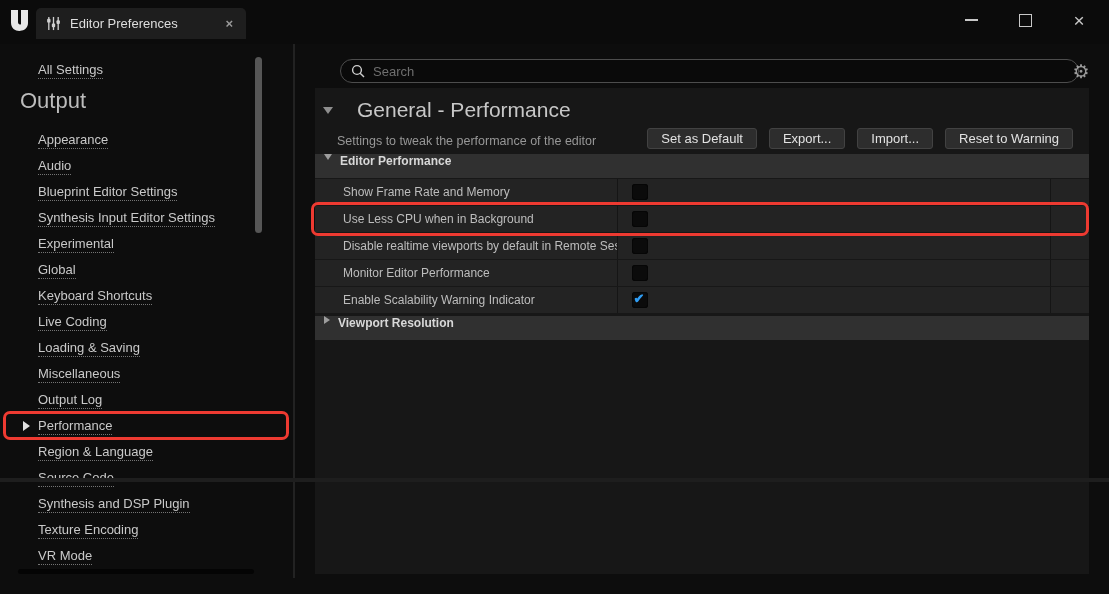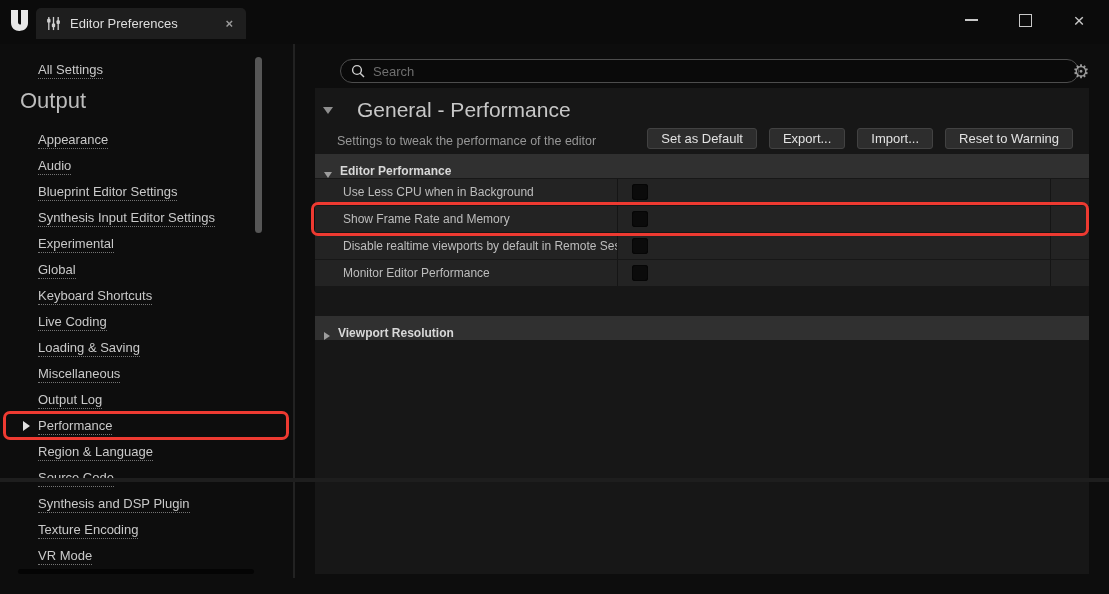--- a/index.html
+++ b/index.html
@@ -52,21 +52,21 @@
   .panel-title-row { position:absolute; left:8px; top:10px; display:flex; align-items:center;gap:16px; }
   .tri-down-lg { width:0; height:0; border-top:7px solid #8e8e8e;
                  border-left:5px solid transparent; border-right:5px solid transparent; margin-right:8px; }
   .panel-title { font-size:21px; color:#c7c7c7; }
   .panel-subtitle { position:absolute; left:22px; top:46px; font-size:12.5px; color:#979797; }
   .btn-row { position:absolute; right:16px; top:40px; display:flex; gap:12px; }
   .btn { background:#2d2d2d; border:1px solid #424242; border-radius:3px; color:#e2e2e2;
          font-size:13px; padding:2px 13px; height:21px; line-height:16px; white-space:nowrap;
          font-family:"Liberation Sans", sans-serif; }
   .cat-header { position:absolute; left:0; width:774px; height:24px; background:#303030;
-                display:flex; align-items:flex-end; padding-left:9px; }
+                display:flex; align-items:flex-start; padding-left:9px; }
   .cat-header .tri { margin-right:8px; }
   .tri-down-sm { width:0; height:0; border-top:6px solid #9d9d9d;
                  border-left:4.5px solid transparent; border-right:4.5px solid transparent; }
   .tri-right-sm { width:0; height:0; border-left:6px solid #9d9d9d;
                   border-top:4.5px solid transparent; border-bottom:4.5px solid transparent; }
   .cat-label { font-size:12px; font-weight:bold; color:#d8d8d8; }
   .rows { position:absolute; left:0; top:91px; width:774px; }
   .prop-row { height:26px; background:#232323; margin-bottom:1px; display:flex; align-items:stretch; }
   .cell-name { width:303px; border-right:1px solid #151515; display:flex; align-items:center;
                padding-left:28px; overflow:hidden; }
@@ -204,51 +204,60 @@
     </div>
 
     <div class="cat-header" style="top:66px;">
       <span class="tri tri-down-sm"></span>
       <span class="cat-label">Editor Performance</span>
     </div>
 
     <div class="rows">
       <div class="prop-row">
         <div class="cell-name">
+            <span>Show Frame Rate and Memory</span>
+          </div>
+        <div class="cell-value">
+            <div class="checkbox"></div>
+          </div>
+        <div class="cell-rest"></div>
+      </div>
+      <div class="prop-row">
+        <div class="cell-name">
             <span>Use Less CPU when in Background</span>
           </div>
         <div class="cell-value">
             <div class="checkbox"></div>
           </div>
         <div class="cell-rest"></div>
       </div>
       <div class="prop-row">
         <div class="cell-name">
-            <span>Show Frame Rate and Memory</span>
-          </div>
-        <div class="cell-value">
-            <div class="checkbox"></div>
-          </div>
-        <div class="cell-rest"></div>
-      </div>
-      <div class="prop-row">
-        <div class="cell-name">
             <span>Disable realtime viewports by default in Remote Sessi...</span>
           </div>
         <div class="cell-value">
             <div class="checkbox"></div>
           </div>
         <div class="cell-rest"></div>
       </div>
       <div class="prop-row">
         <div class="cell-name">
             <span>Monitor Editor Performance</span>
           </div>
         <div class="cell-value">
             <div class="checkbox"></div>
+          </div>
+        <div class="cell-rest"></div>
+      </div>
+      <div class="prop-row">
+        <div class="cell-name">
+            <span>Enable Scalability Warning Indicator</span>
+          </div>
+        <div class="cell-value">
+            <div class="checkbox checked"></div>
           </div>
         <div class="cell-rest"></div>
       </div>
     </div>
 
     <div class="cat-header" style="top:228px;">
       <span class="tri tri-right-sm"></span>
       <span class="cat-label">Viewport Resolution</span>
     </div>
   </div>

